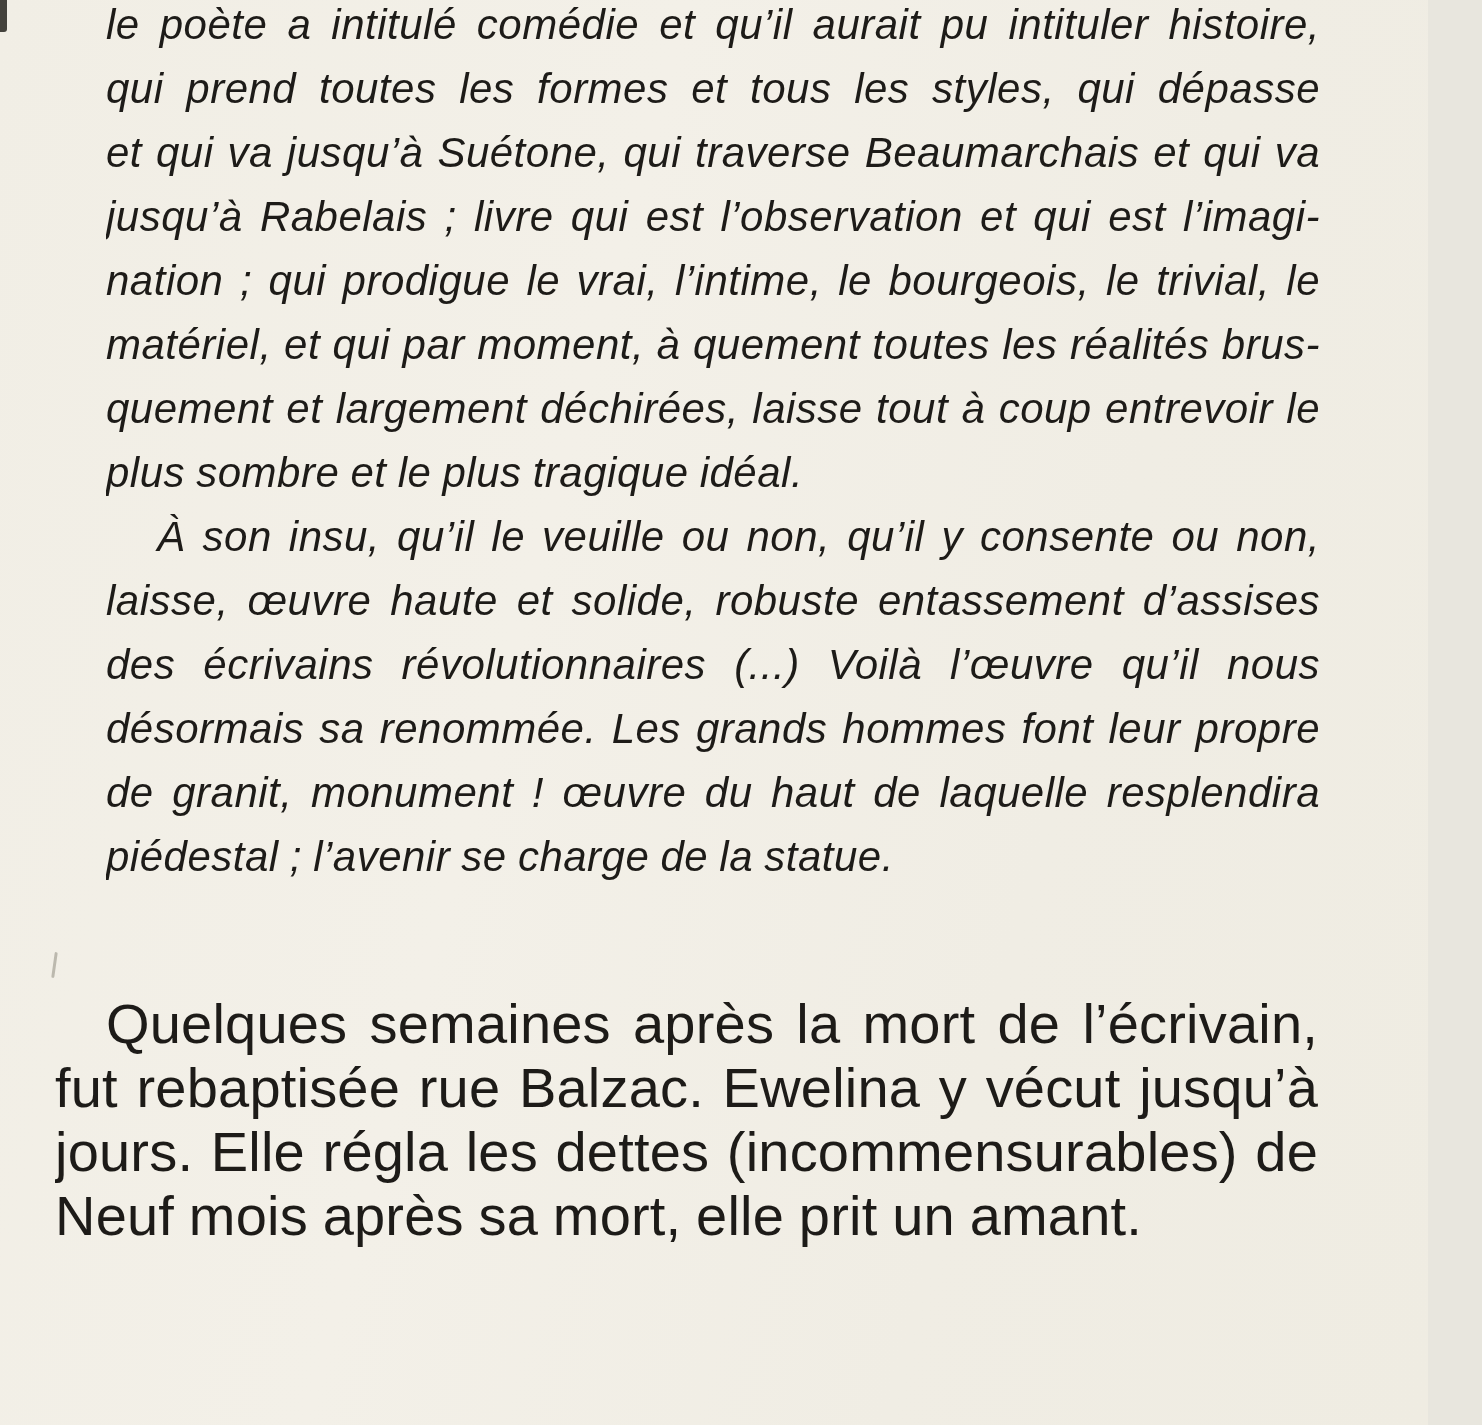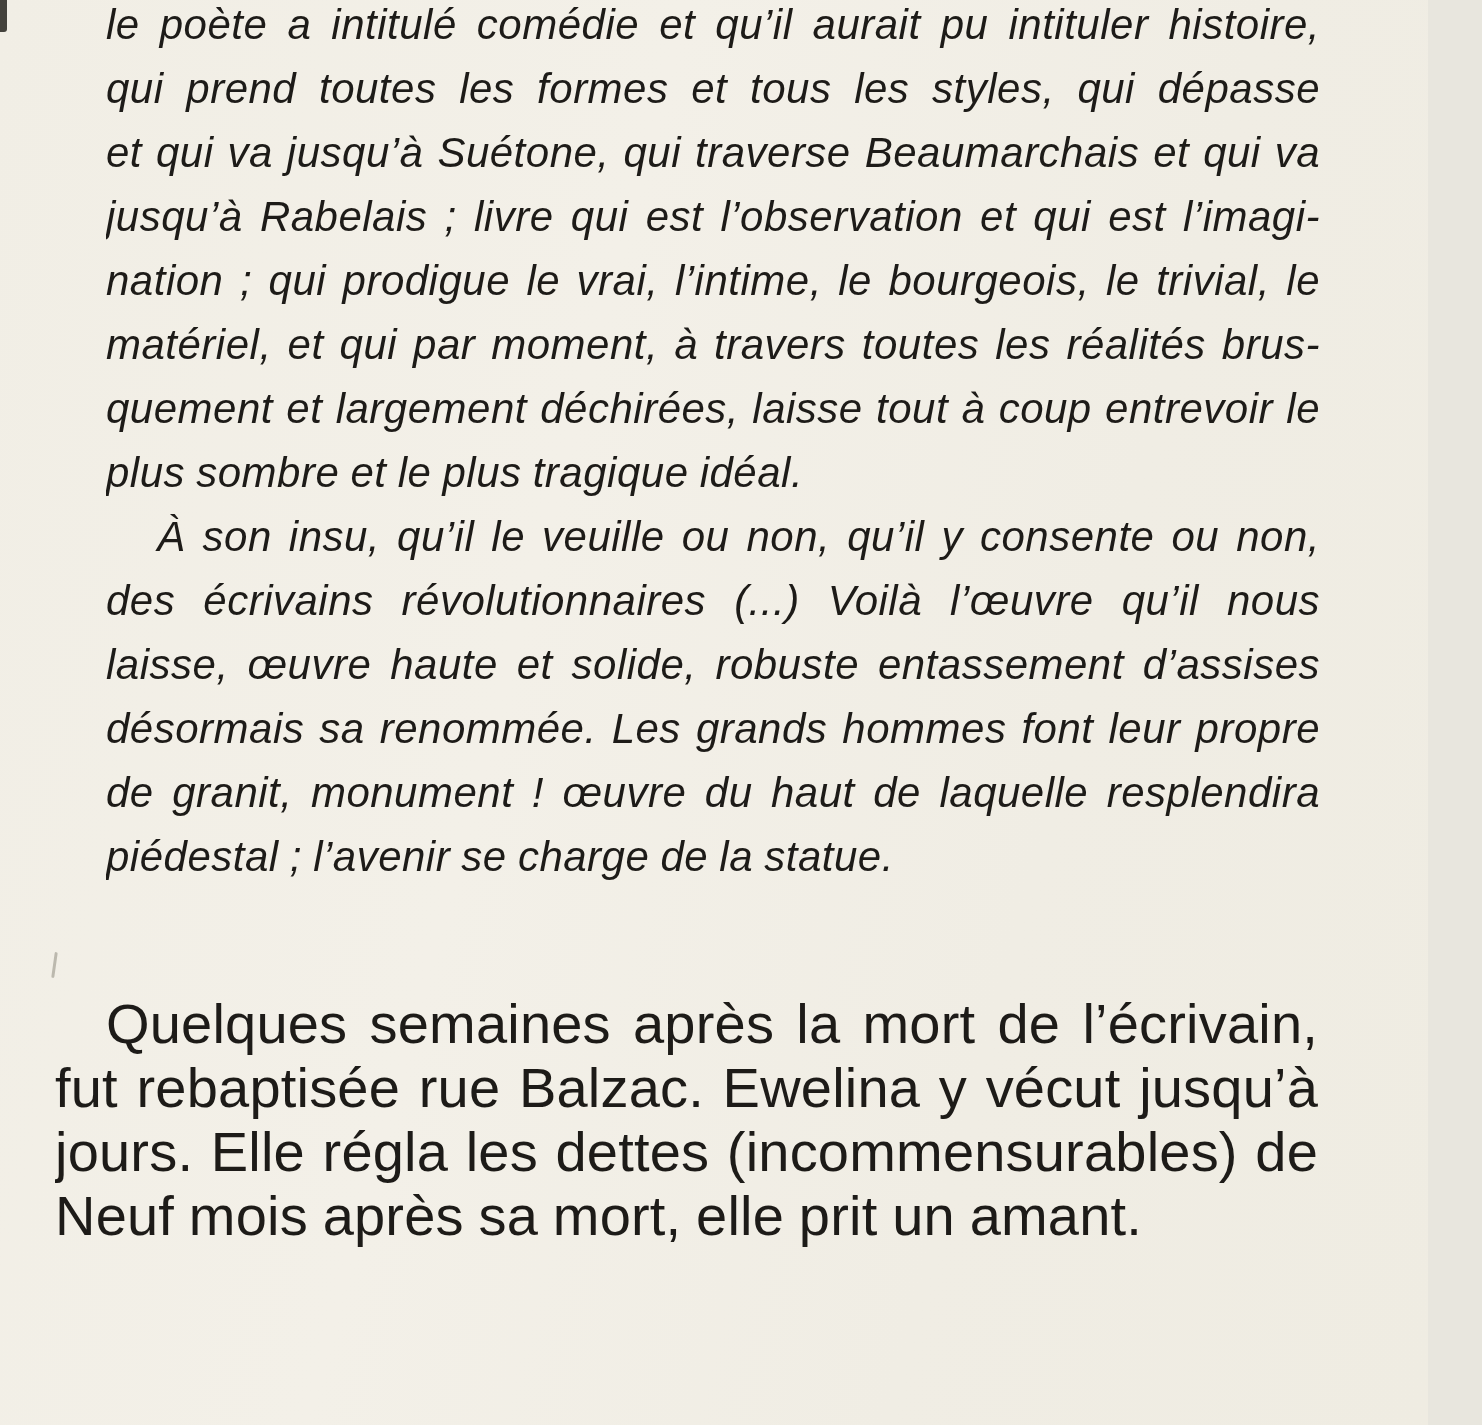--- a/index.html
+++ b/index.html
@@ -76,26 +76,26 @@
 
 <div class="page" style="color: rgb(29, 27, 24);">
   <div class="edge-mark"></div>
   <div class="speck"></div>
   <div class="quote-block" id="quote-block">
       <div class="line">le poète a intitulé comédie et qu’il aurait pu intituler histoire,</div>
       <div class="line">qui prend toutes les formes et tous les styles, qui dépasse Tacite</div>
       <div class="line">et qui va jusqu’à Suétone, qui traverse Beaumarchais et qui va</div>
       <div class="line">jusqu’à Rabelais ; livre qui est l’observation et qui est l’imagi-</div>
       <div class="line">nation ; qui prodigue le vrai, l’intime, le bourgeois, le trivial, le</div>
-      <div class="line">matériel, et qui par moment, à travers toutes les réalités brus-</div>
+      <div class="line">matériel, et qui par moment, à quement toutes les réalités brus-</div>
       <div class="line">quement et largement déchirées, laisse tout à coup entrevoir le</div>
       <div class="line last">plus sombre et le plus tragique idéal.</div>
       <div class="line indent">À son insu, qu’il le veuille ou non, qu’il y consente ou non,</div>
+      <div class="line">laisse, œuvre haute et solide, robuste entassement d’assises</div>
       <div class="line">des écrivains révolutionnaires (...) Voilà l’œuvre qu’il nous</div>
-      <div class="line">laisse, œuvre haute et solide, robuste entassement d’assises</div>
       <div class="line">désormais sa renommée. Les grands hommes font leur propre</div>
       <div class="line">de granit, monument ! œuvre du haut de laquelle resplendira</div>
       <div class="line last">piédestal ; l’avenir se charge de la statue.</div>
     </div>
   <div class="body-block" id="body-block">
       <div class="line indent">Quelques semaines après la mort de l’écrivain, la rue Fortunée</div>
       <div class="line">fut rebaptisée rue Balzac. Ewelina y vécut jusqu’à la fin de ses</div>
       <div class="line">jours. Elle régla les dettes (incommensurables) de feu son mari.</div>
       <div class="line last">Neuf mois après sa mort, elle prit un amant.</div>
     </div>

